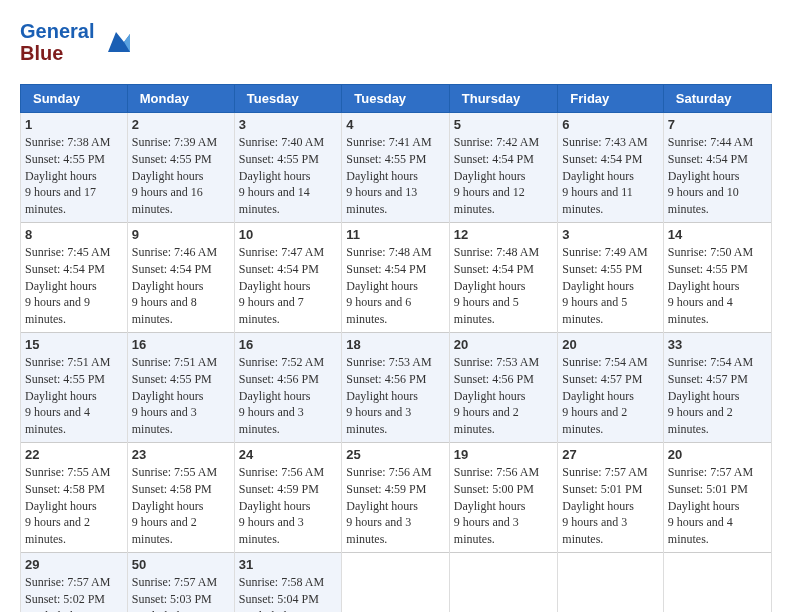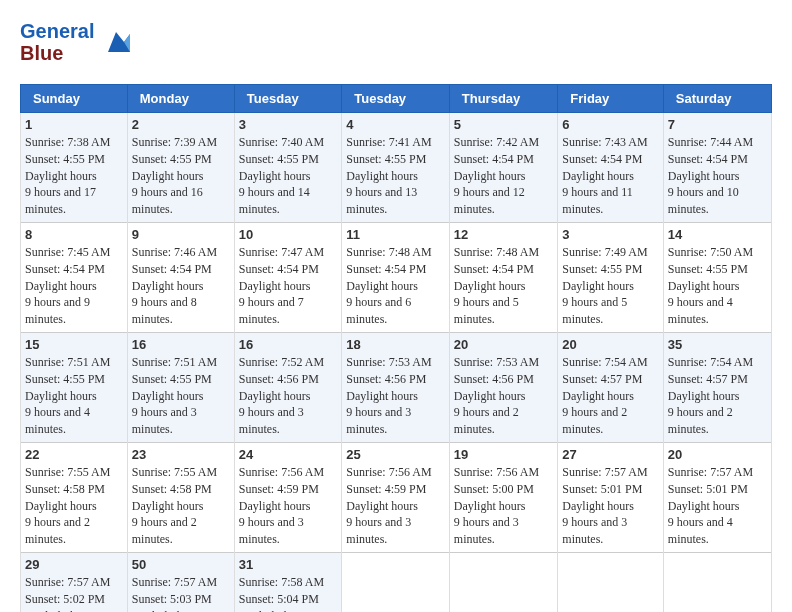--- a/index.html
+++ b/index.html
@@ -298,21 +298,21 @@
         <td>
         <span class="day-num">20</span>
         <div class="day-info">
           Sunrise: 7:54 AM<br>
           Sunset: 4:57 PM<br>
           Daylight hours<br>
           9 hours and 2 minutes.
         </div>
       </td>
         <td>
-        <span class="day-num">35</span>
+        <span class="day-num">33</span>
         <div class="day-info">
           Sunrise: 7:54 AM<br>
           Sunset: 4:57 PM<br>
           Daylight hours<br>
           9 hours and 2 minutes.
         </div>
       </td>
       </tr>
       <tr>
         <td>

